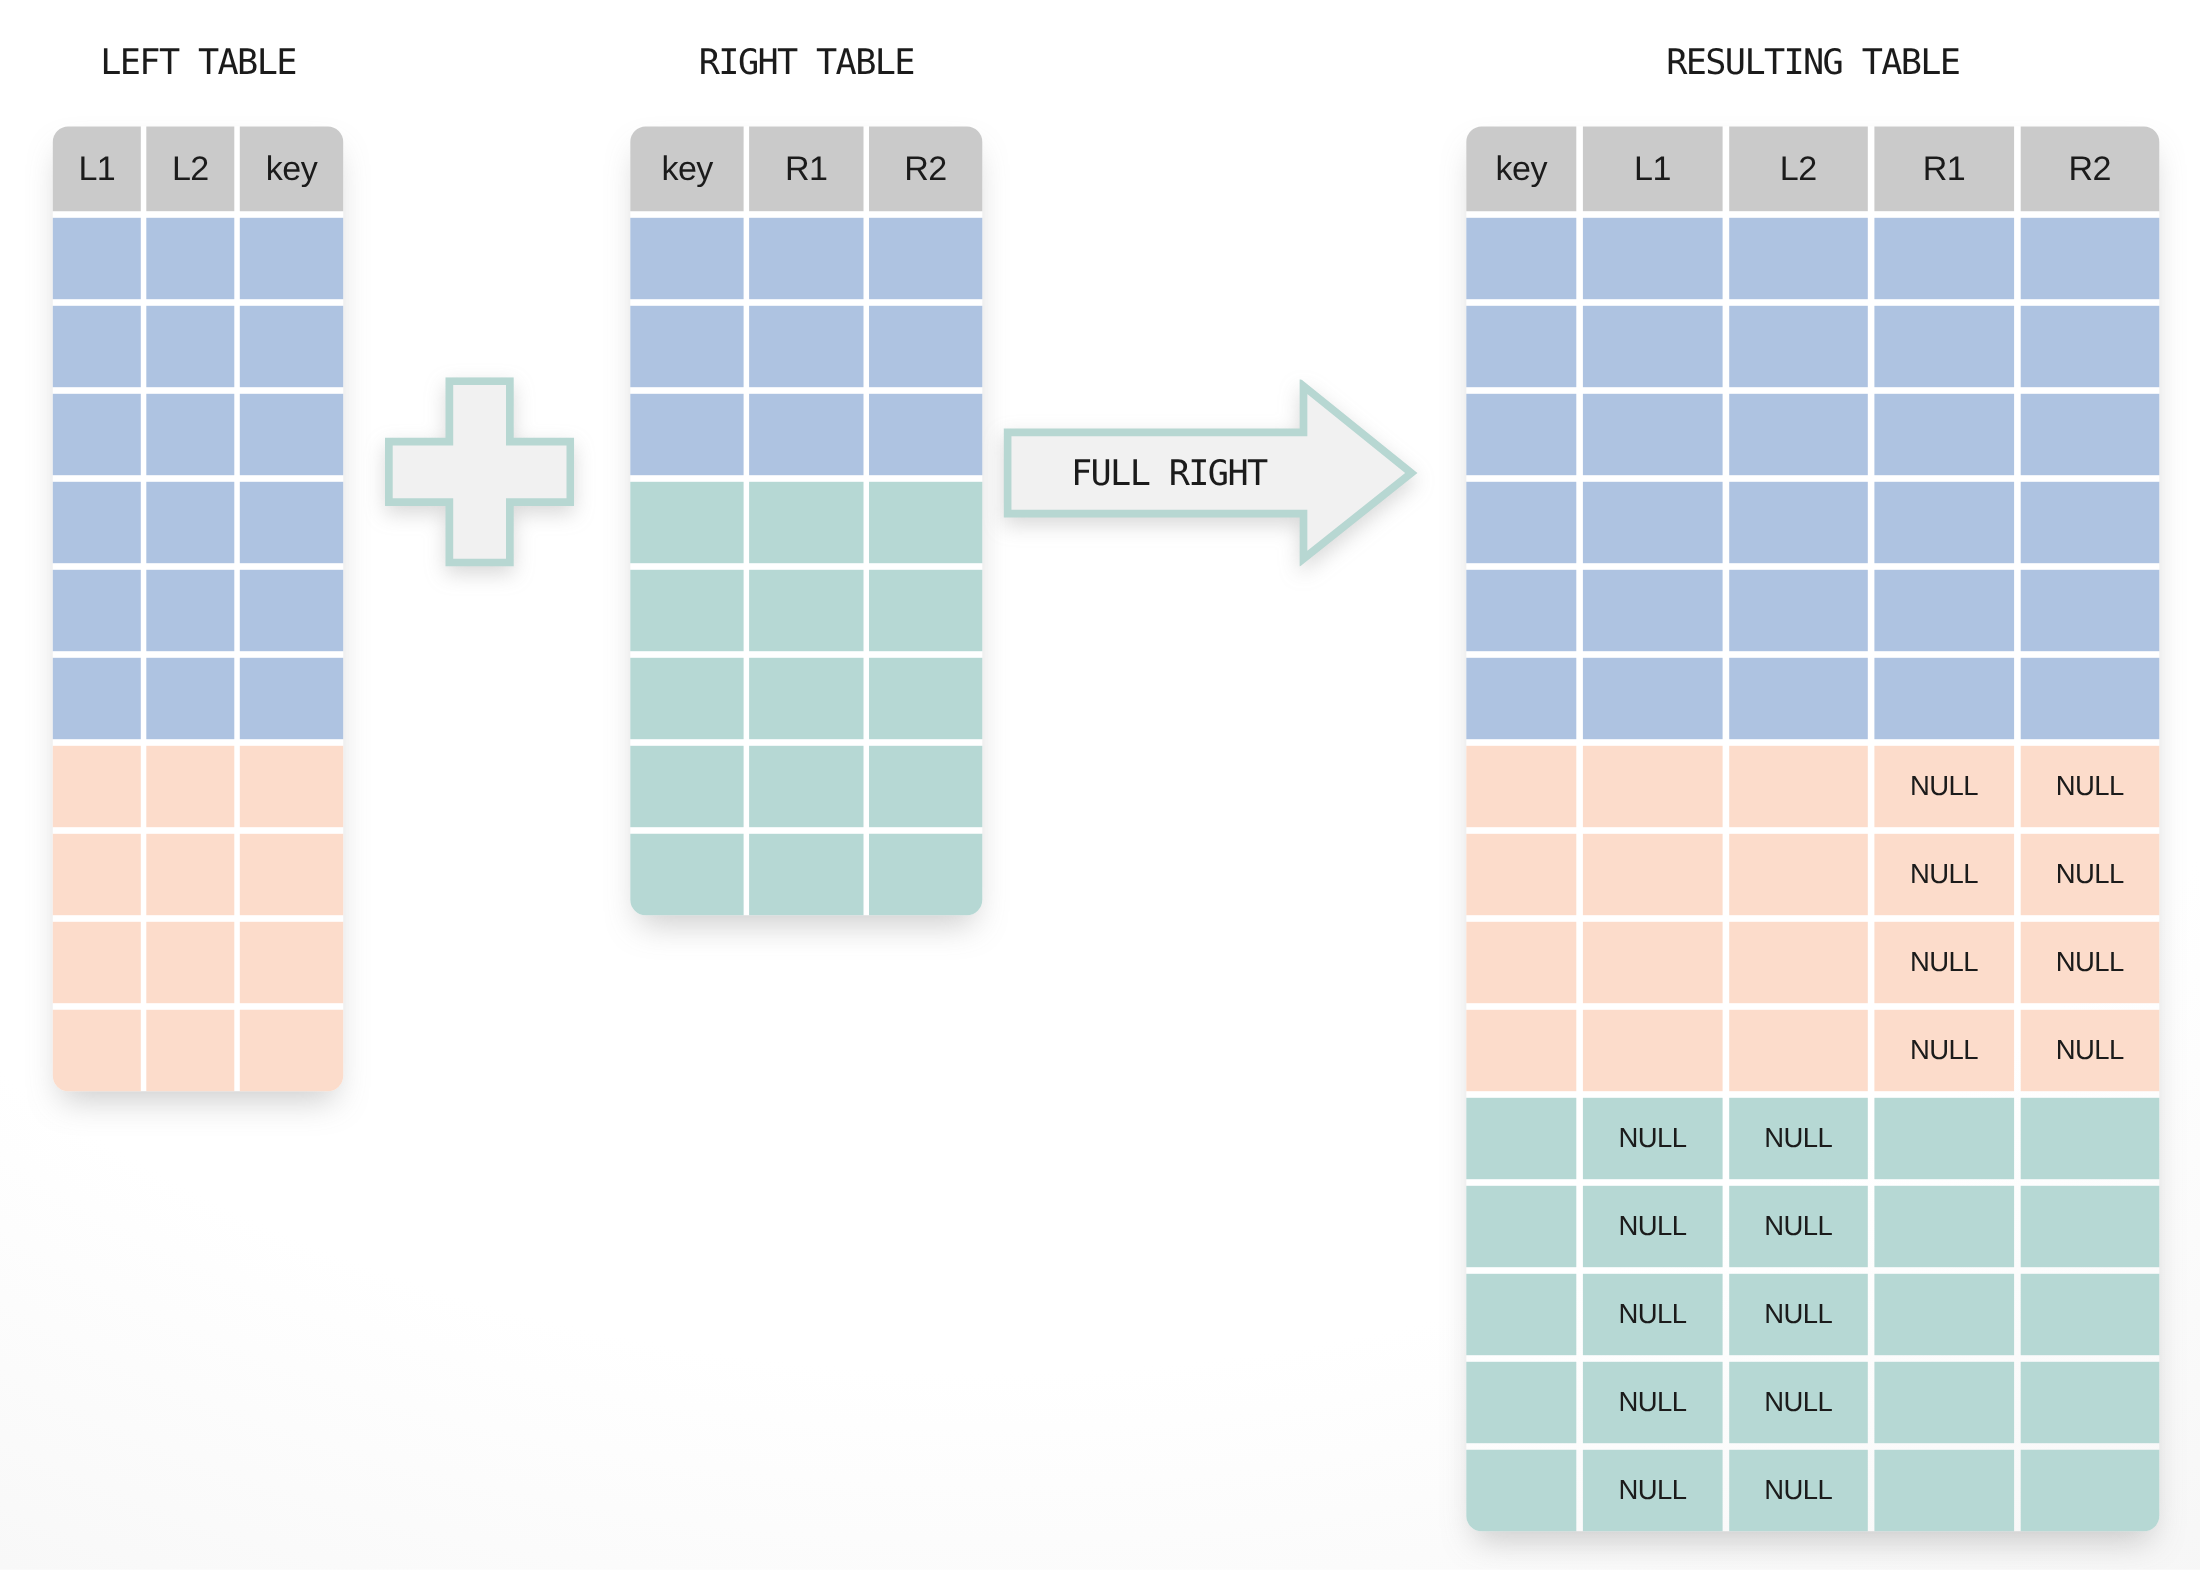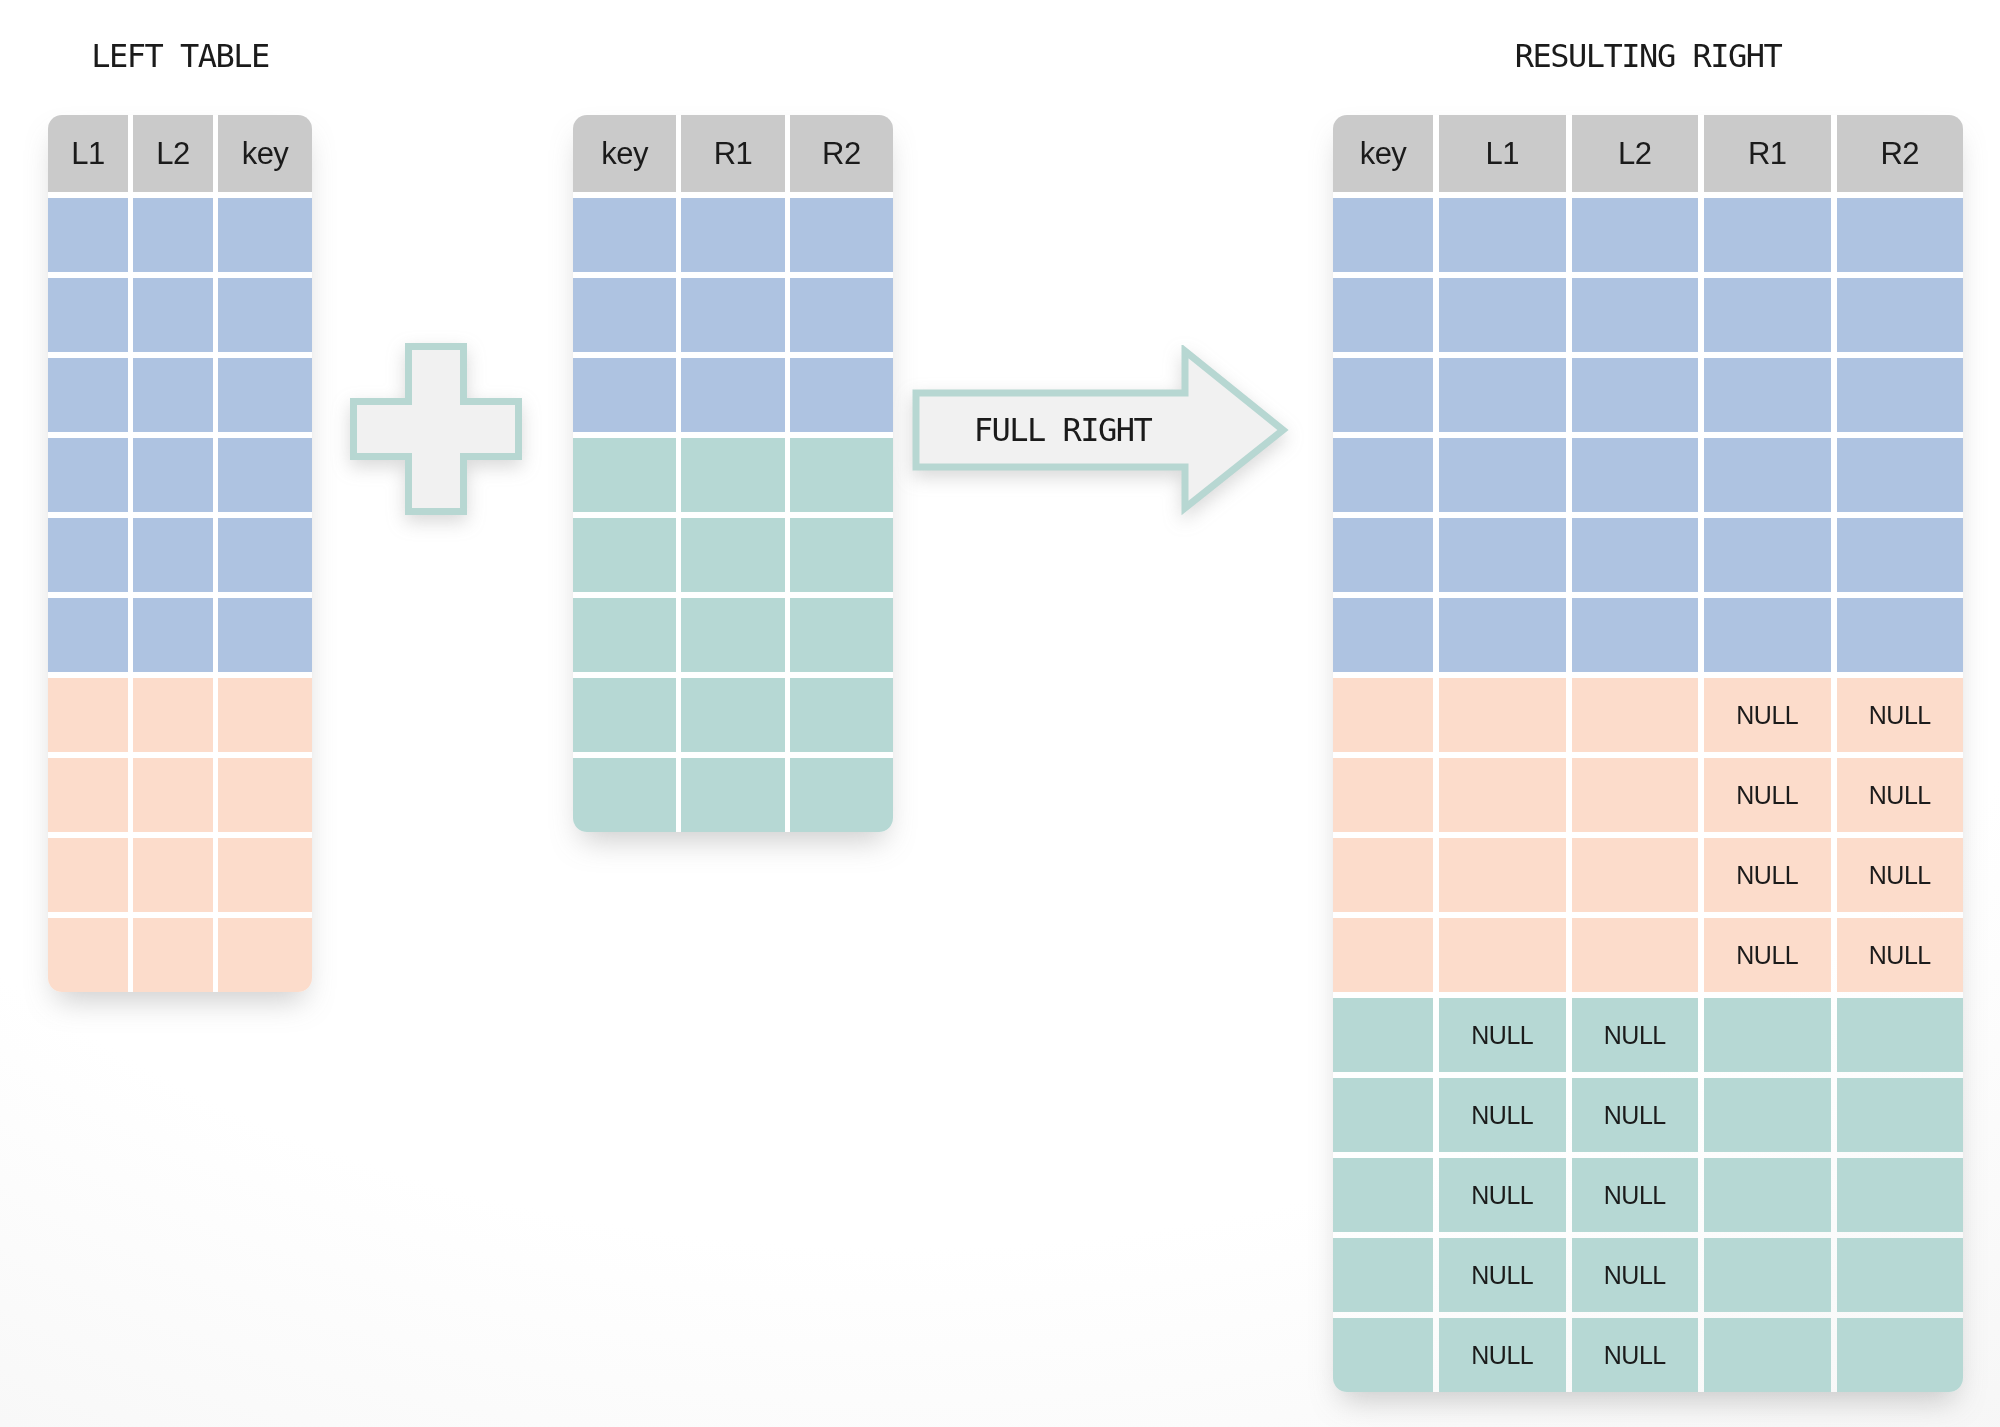--- a/index.html
+++ b/index.html
@@ -60,22 +60,23 @@
     white-space:nowrap;
   }
 </style>
 </head>
 <body>
 
 <div class="canvas">
 
   <div class="title" id="title-left">LEFT TABLE</div>
 
-
-  <div class="title" id="title-result">RESULTING RIGHT</div>
+  <div class="title" id="title-right">RIGHT TABLE</div>
+
+  <div class="title" id="title-result">RESULTING TABLE</div>
 
   <div class="jtable" id="left-table">
       <div class="cell hcell r-tl" style="background: rgb(202, 202, 202);">L1</div>
       <div class="cell hcell" style="background: rgb(202, 202, 202);">L2</div>
       <div class="cell hcell r-tr" style="background: rgb(202, 202, 202);">key</div>
       <div class="cell" style="background: rgb(174, 195, 225);"></div>
       <div class="cell" style="background: rgb(174, 195, 225);"></div>
       <div class="cell" style="background: rgb(174, 195, 225);"></div>
       <div class="cell" style="background: rgb(174, 195, 225);"></div>
       <div class="cell" style="background: rgb(174, 195, 225);"></div>

